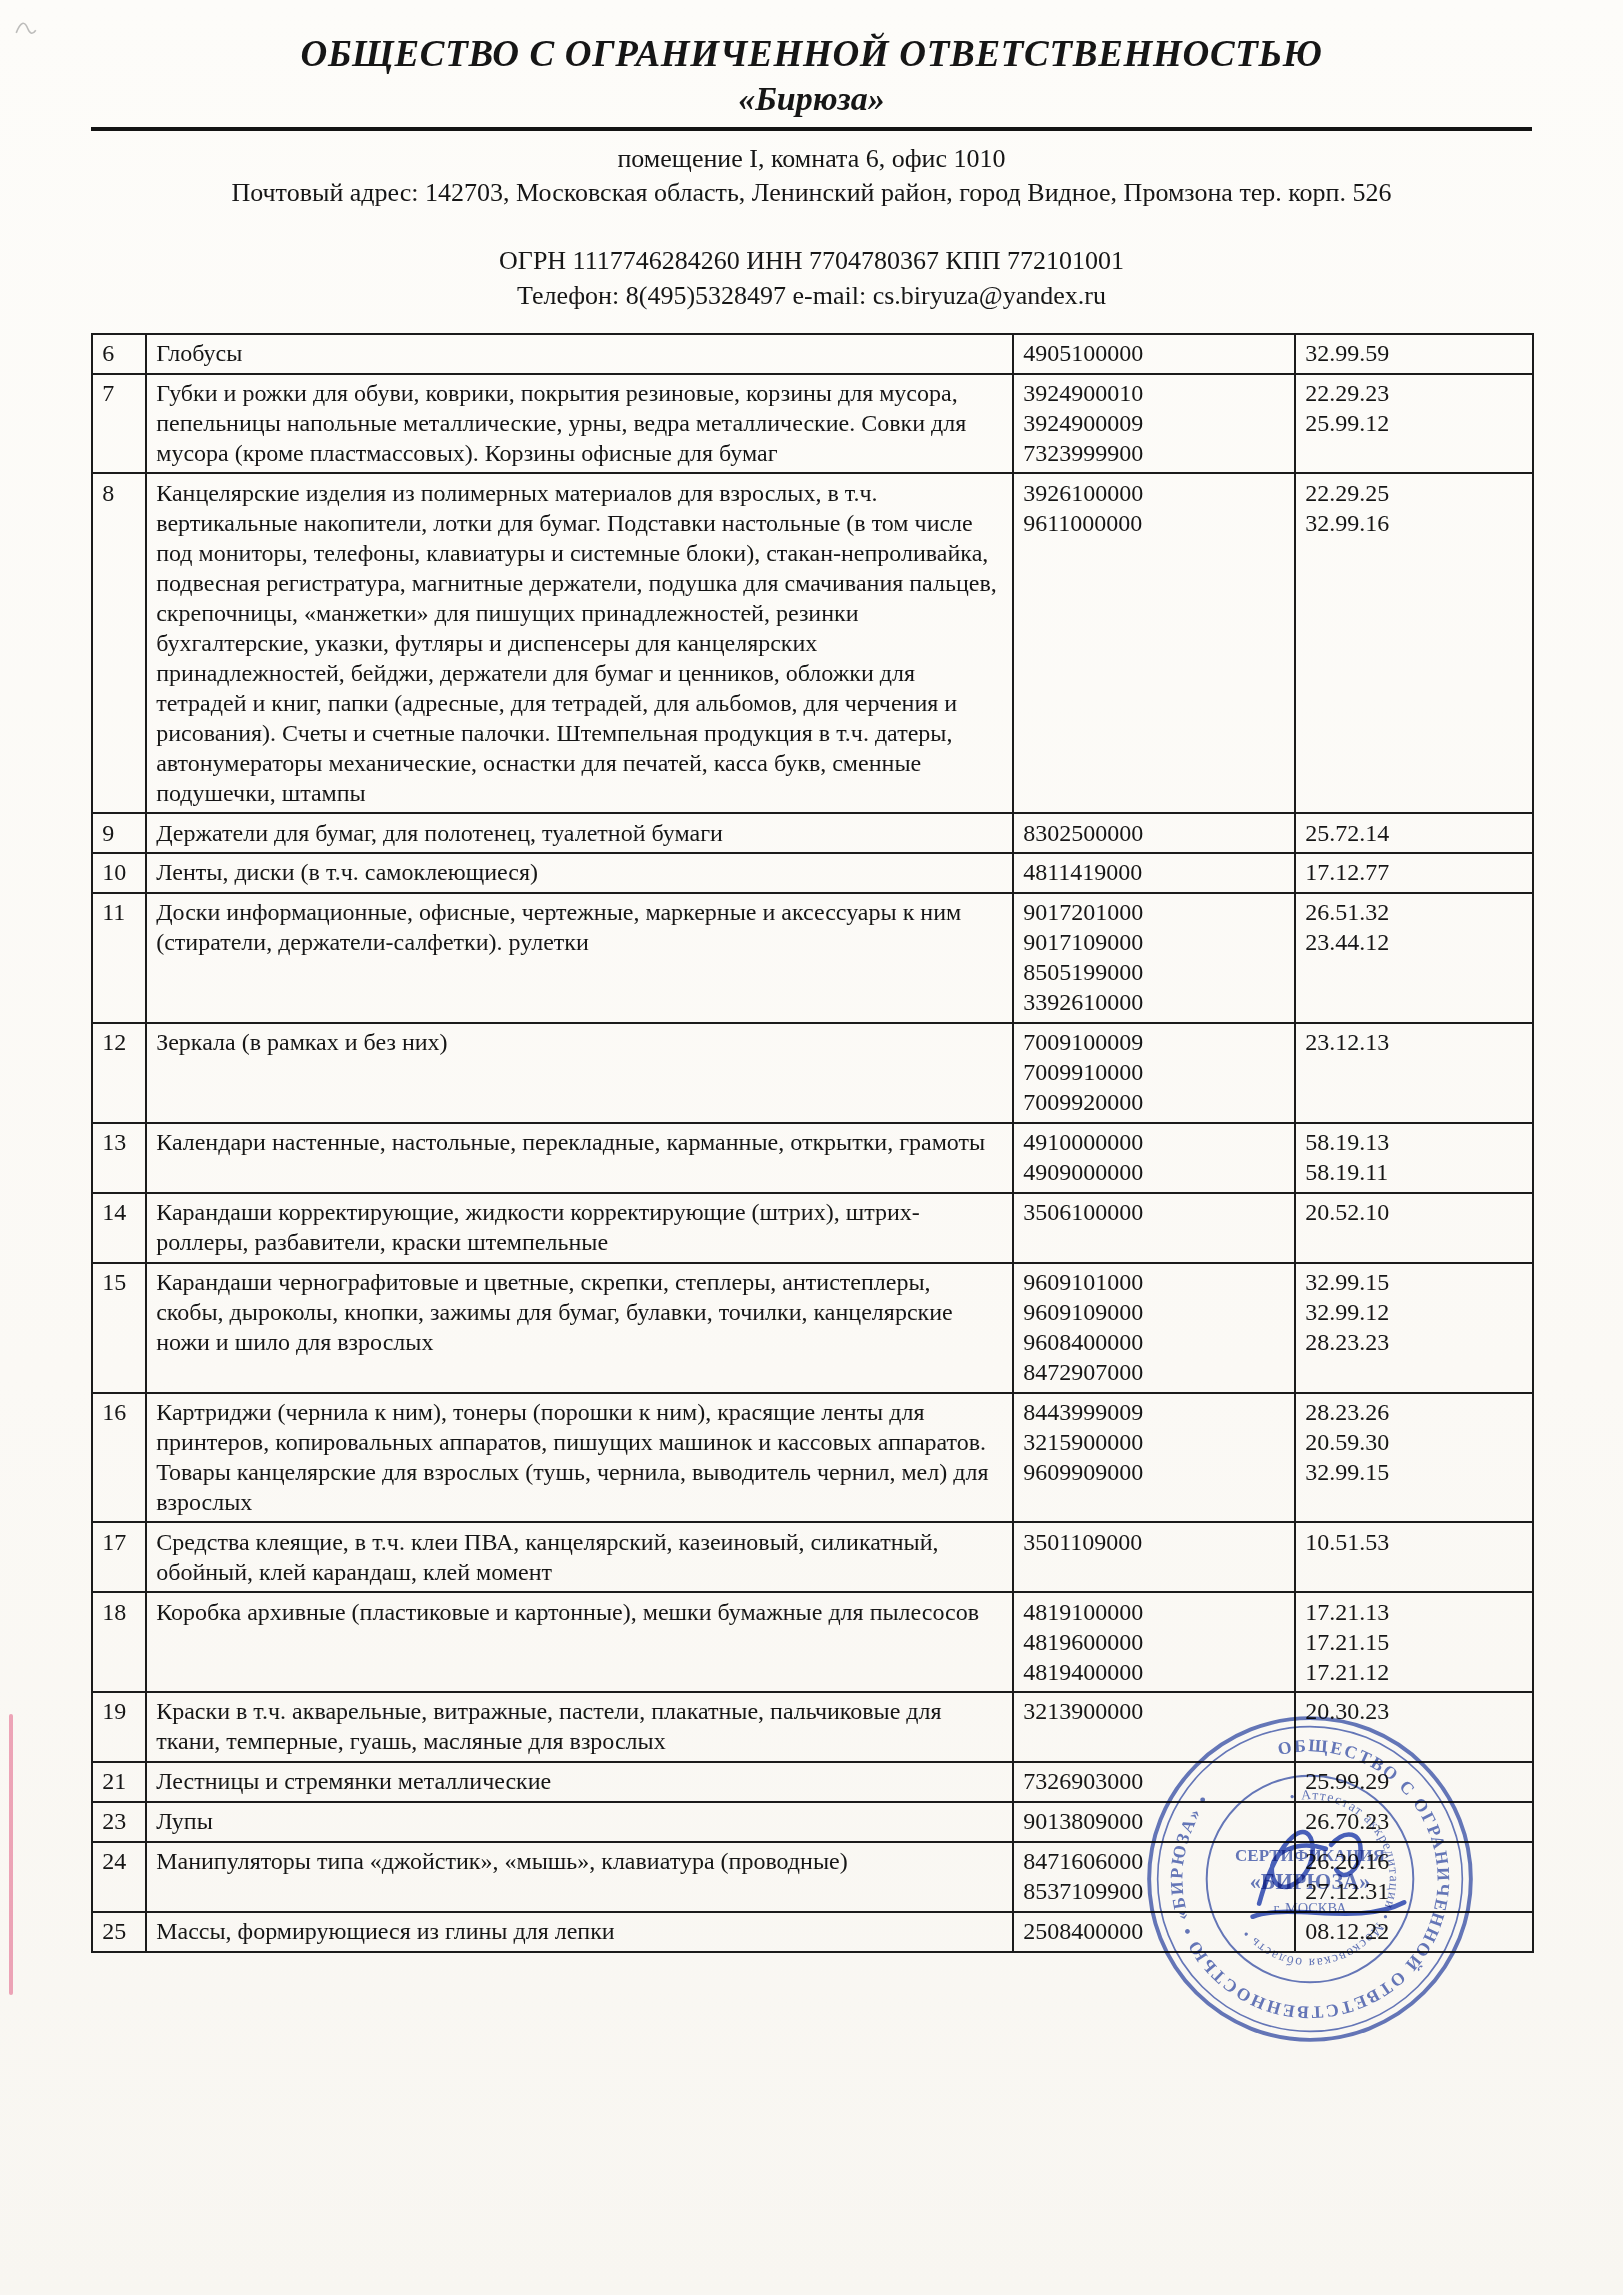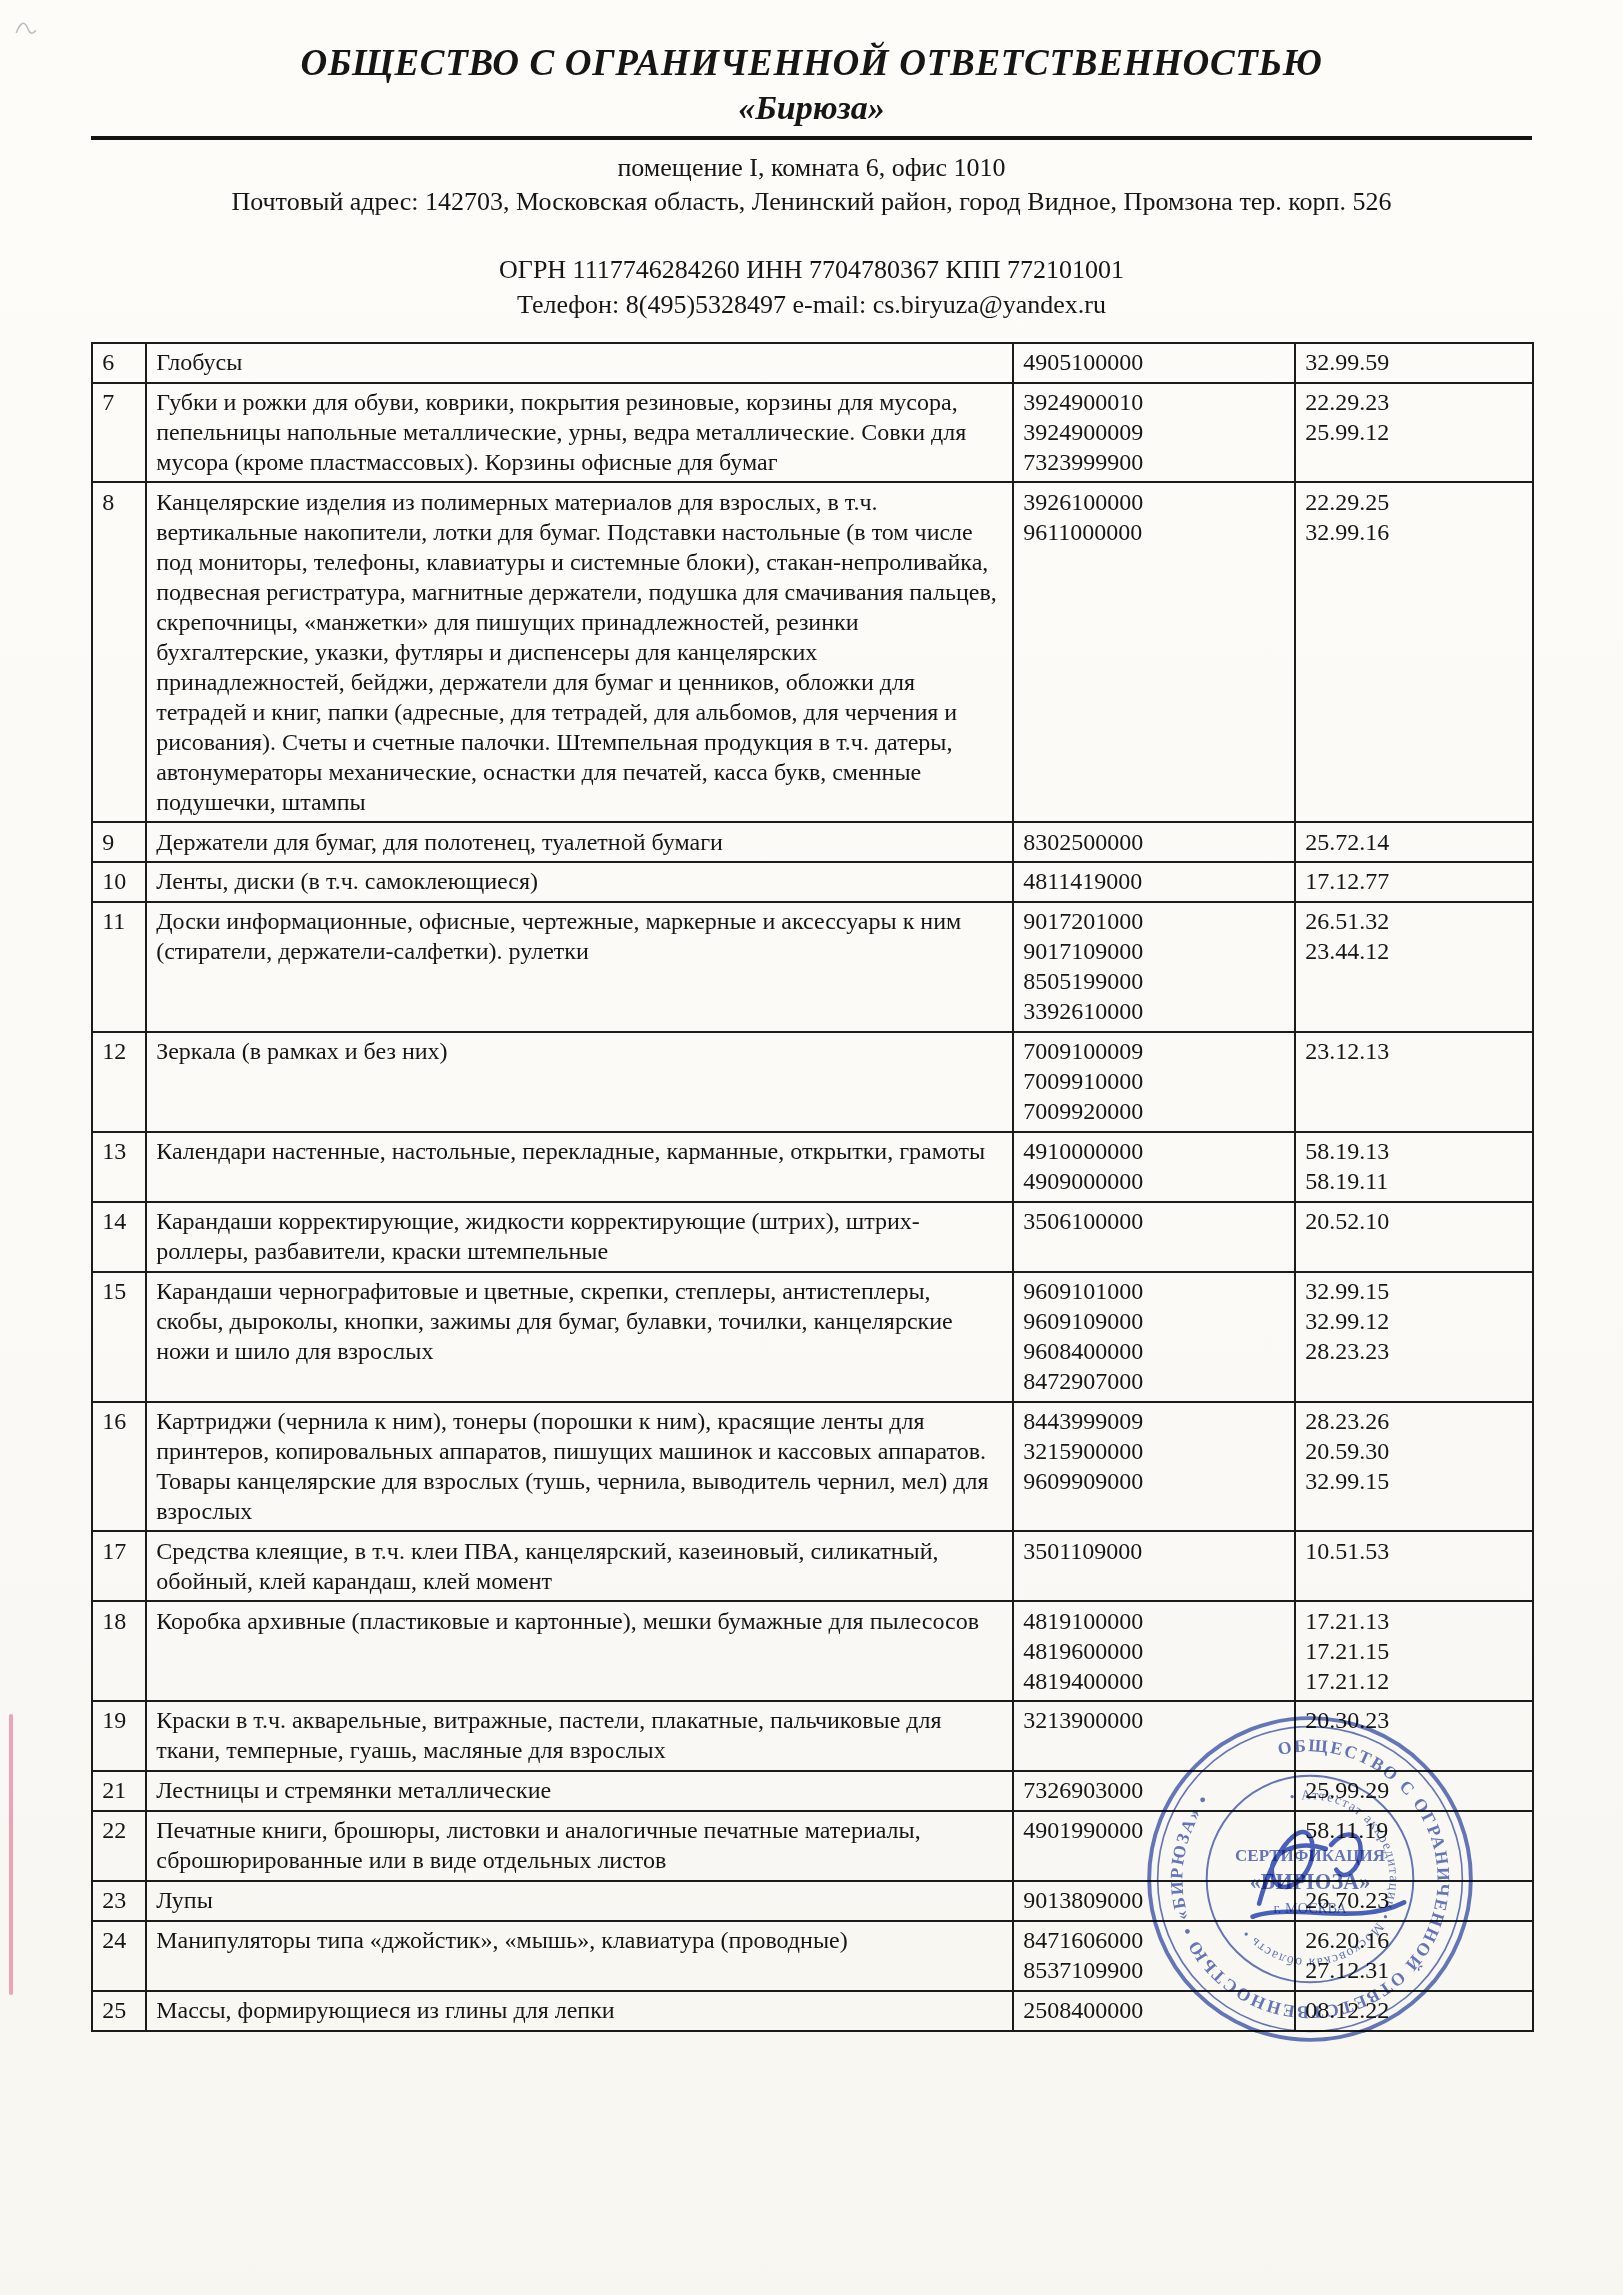--- a/index.html
+++ b/index.html
@@ -4,21 +4,21 @@
 <style>
   html,body{margin:0;padding:0;background:#cfccc6;}
   .page{
     position:relative;
     width:1623px;height:2295px;
     background:linear-gradient(180deg,#fdfcf9 0%,#fbf9f5 60%,#f8f6f1 100%);
     font-family:"Liberation Serif", serif;
     color:#161616;
     overflow:hidden;
   }
-  .header{ text-align:center; padding-top:41px; }
+  .header{ text-align:center; padding-top:32px; }
   .title{
     font-size:37px; font-weight:bold; font-style:italic;
     letter-spacing:0.7px; margin:0;
   }
   .subtitle{
     font-size:34px; font-weight:bold; font-style:italic;
     margin:5.2px 0 0 0;
   }
   .rule{
     height:3.9px; background:#141414; margin:9.2px 91px 10.5px 91px;
@@ -254,30 +254,20 @@
           </td>
         </tr>
         <tr>
           <td class="col-num">21</td>
           <td class="col-desc">Лестницы и стремянки металлические</td>
           <td class="col-code">
             <div>7326903000</div>
           </td>
           <td class="col-okpd">
             <div>25.99.29</div>
-          </td>
-        </tr>
-        <tr>
-          <td class="col-num">22</td>
-          <td class="col-desc">Печатные книги, брошюры, листовки и аналогичные печатные материалы, сброшюрированные или в виде отдельных листов</td>
-          <td class="col-code">
-            <div>4901990000</div>
-          </td>
-          <td class="col-okpd">
-            <div>58.11.19</div>
           </td>
         </tr>
         <tr>
           <td class="col-num">23</td>
           <td class="col-desc">Лупы</td>
           <td class="col-code">
             <div>9013809000</div>
           </td>
           <td class="col-okpd">
             <div>26.70.23</div>

